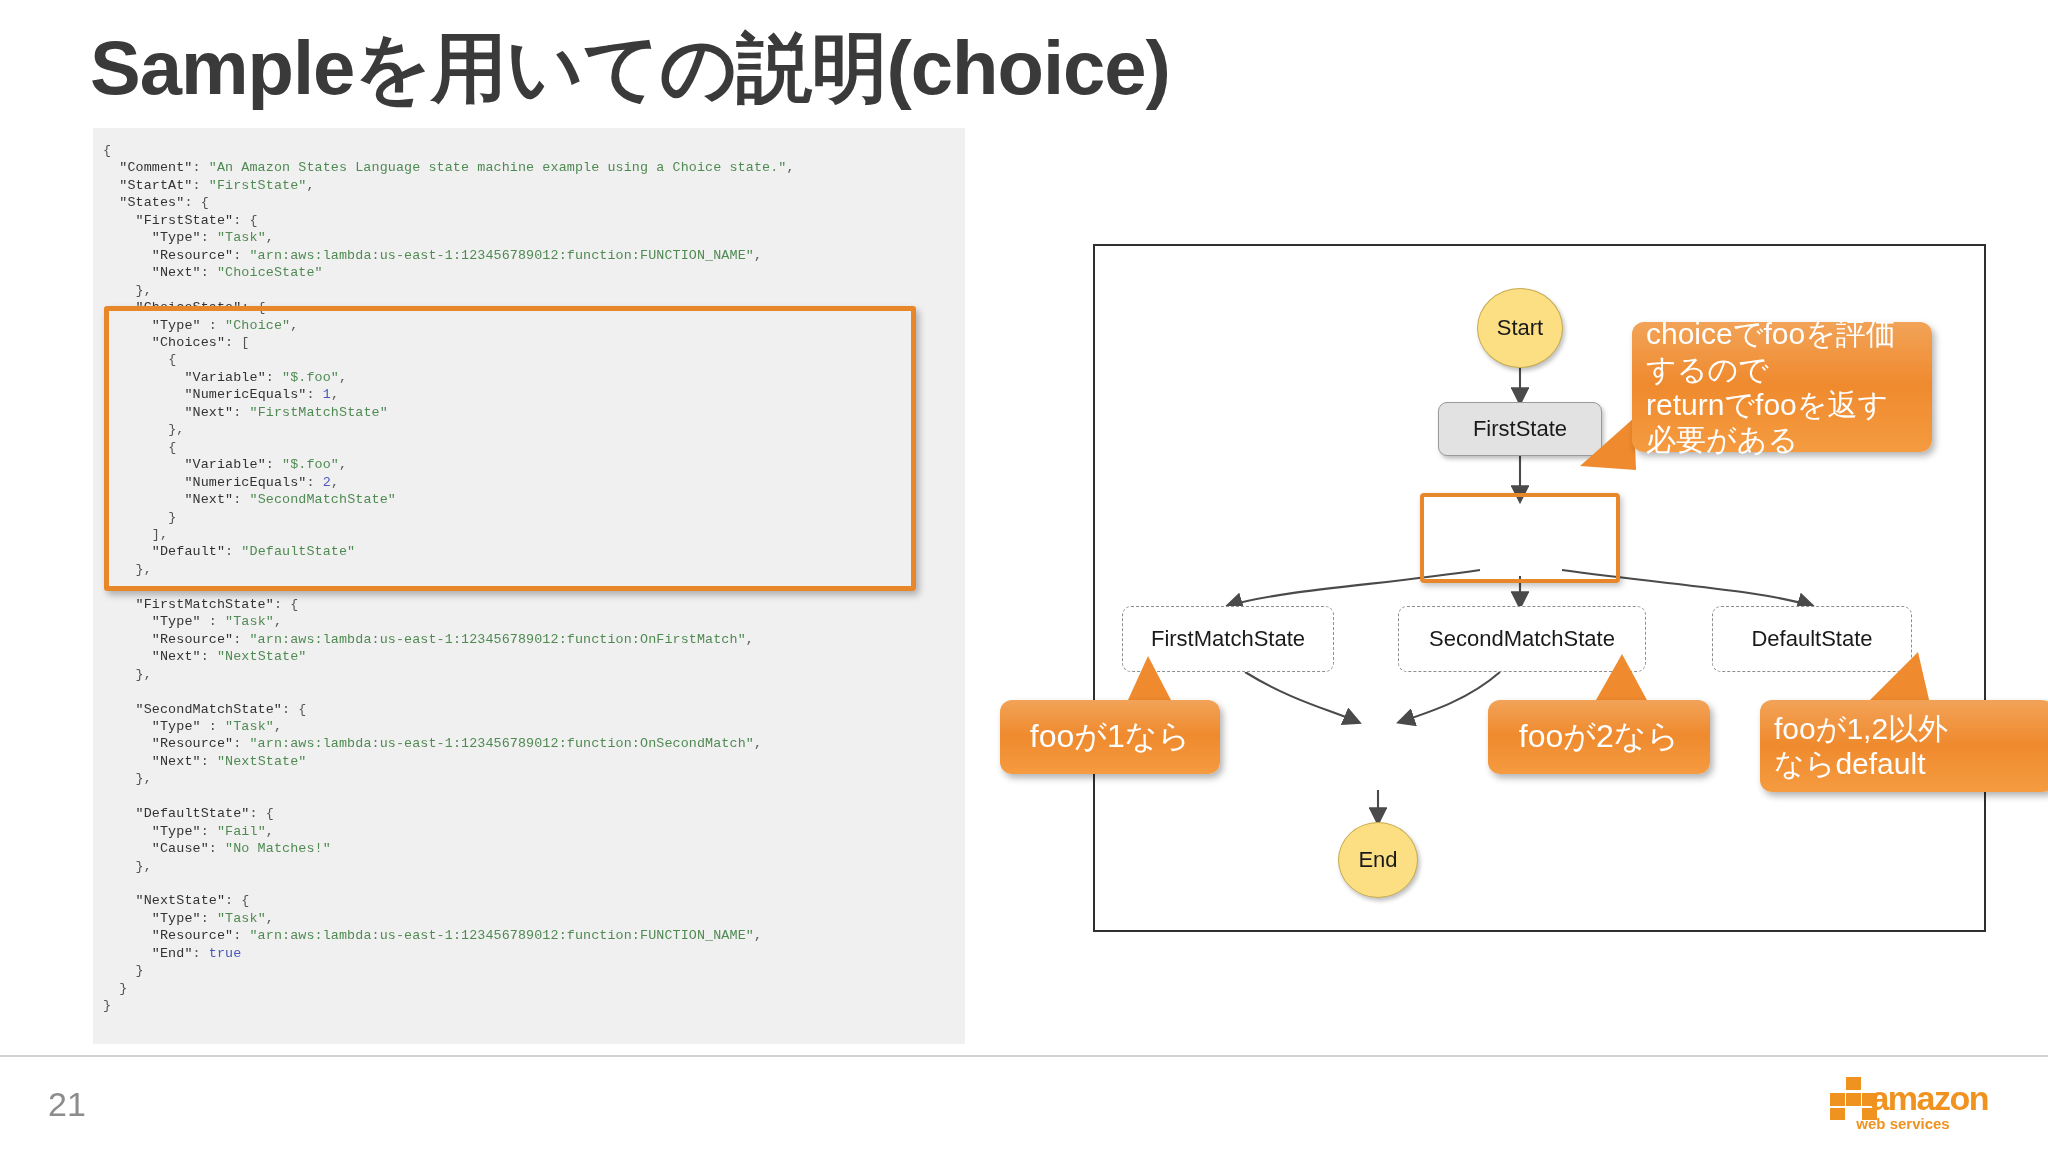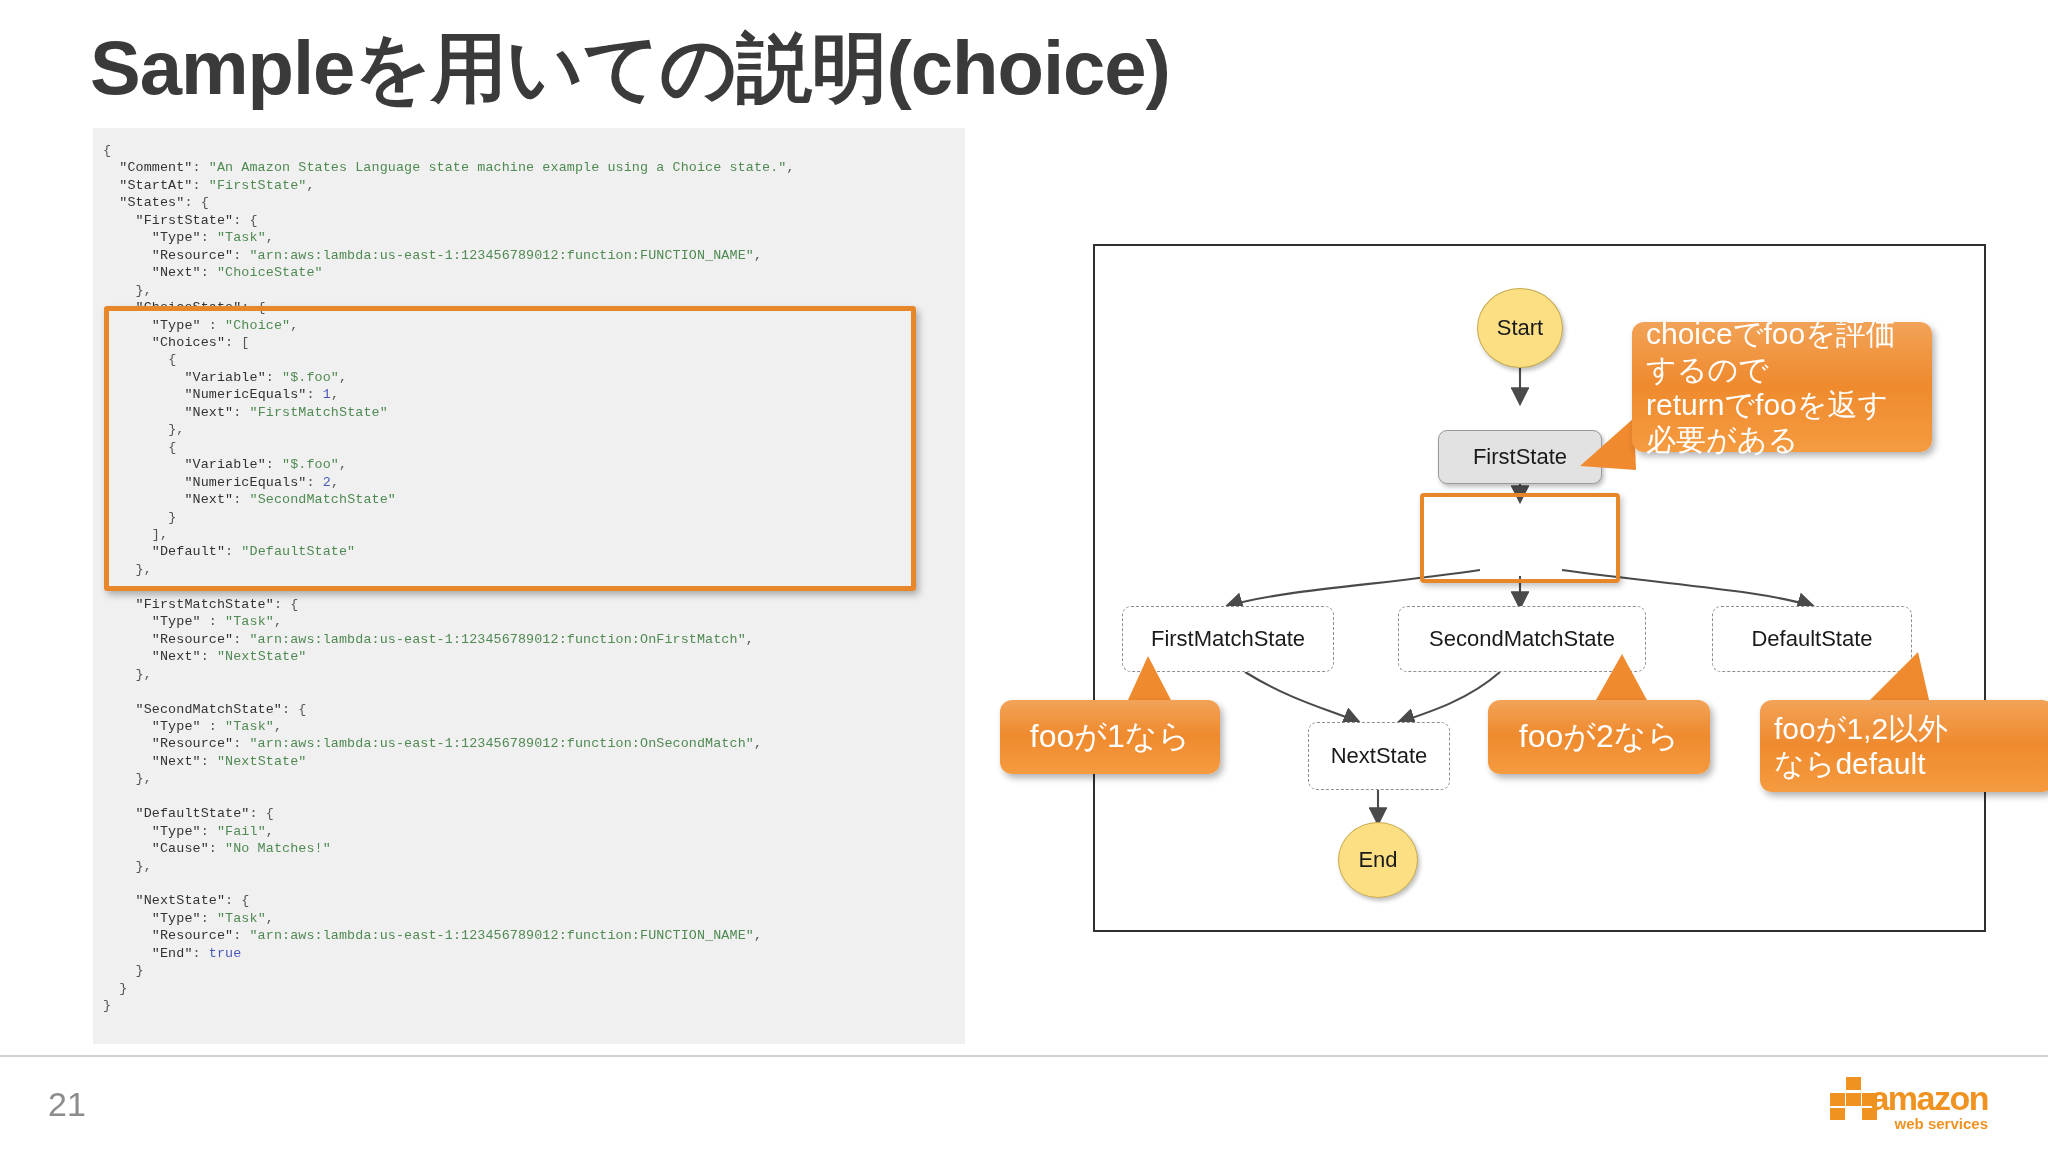--- a/index.html
+++ b/index.html
@@ -130,21 +130,21 @@
   .aws-word{
     position:absolute;left:0;top:4px;width:170px;
     font-size:34px;font-weight:bold;color:#f0921f;
     letter-spacing:-1.5px;
     font-family:"Liberation Sans",sans-serif;
     text-align:right;
   }
   .aws-sub{
     position:absolute;left:0;top:40px;width:170px;
     font-size:15px;font-weight:bold;color:#f0921f;
-    text-align:right;letter-spacing:0px;
+    text-align:center;letter-spacing:0px;
     font-family:"Liberation Sans",sans-serif;
   }
   .aws-cube{position:absolute;left:6px;top:2px;}
 </style>
 </head>
 <body>
 
 <div class="slide">
 
   <div class="slide-title">Sampleを用いての説明(choice)</div>
@@ -228,41 +228,38 @@
       <path d="M1500,672 C1468,700 1430,712 1400,722"></path>
 
       <path d="M1378,790 L1378,822"></path>
     </g>
   </svg>
 
   <div class="node node-circle" style="left:1477px;top:288px;width:86px;height:80px;">
     <span>Start</span>
   </div>
 
-  <div class="node node-solid" style="left:1438px;top:402px;width:164px;height:54px;margin-top:28px;">
+  <div class="node node-solid" style="left:1438px;top:402px;width:164px;height:54px;">
     <span>FirstState</span>
   </div>
 
   <div class="node-choice-hl" style="left:1420px;top:493px;width:200px;height:90px;"></div>
 
   <div class="node node-dashed" style="left:1398px;top:606px;width:248px;height:66px;">
     <span>SecondMatchState</span>
   </div>
 
   <div class="node node-dashed" style="left:1122px;top:606px;width:212px;height:66px;">
     <span>FirstMatchState</span>
   </div>
 
   <div class="node node-dashed" style="left:1712px;top:606px;width:200px;height:66px;">
     <span>DefaultState</span>
   </div>
 
-  <div class="node node-dashed" style="left:1308px;top:722px;width:142px;height:68px;">
-    <span>NextState</span>
-  </div>
 
   <div class="node node-circle" style="left:1338px;top:822px;width:80px;height:76px;">
     <span>End</span>
   </div>
 
   <svg class="diagram-layer" viewBox="0 0 2048 1152" xmlns="http://www.w3.org/2000/svg">
 
     <path d="M1634,418 L1580,466 L1636,470 Z" fill="#ef8a2e"></path>
 
     <path d="M1128,700 L1148,656 L1172,702 Z" fill="#ef8a2e"></path>

